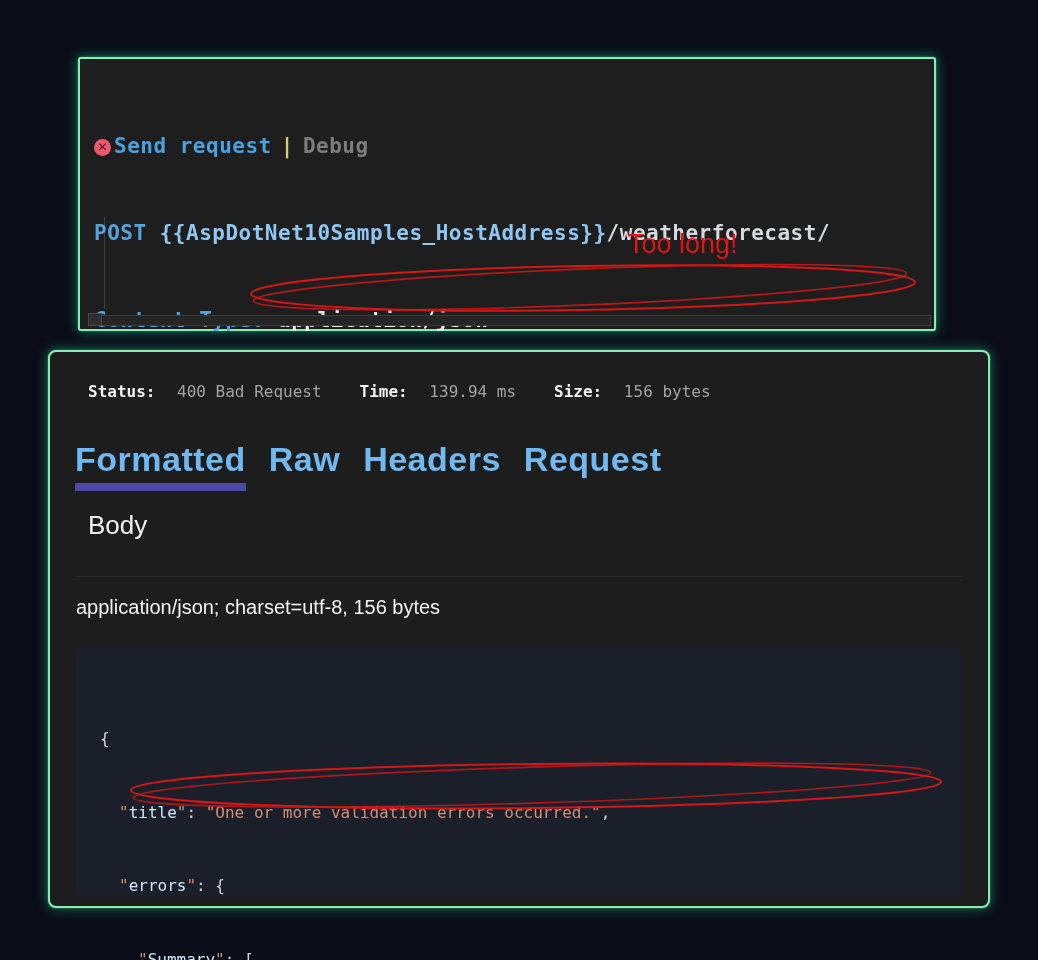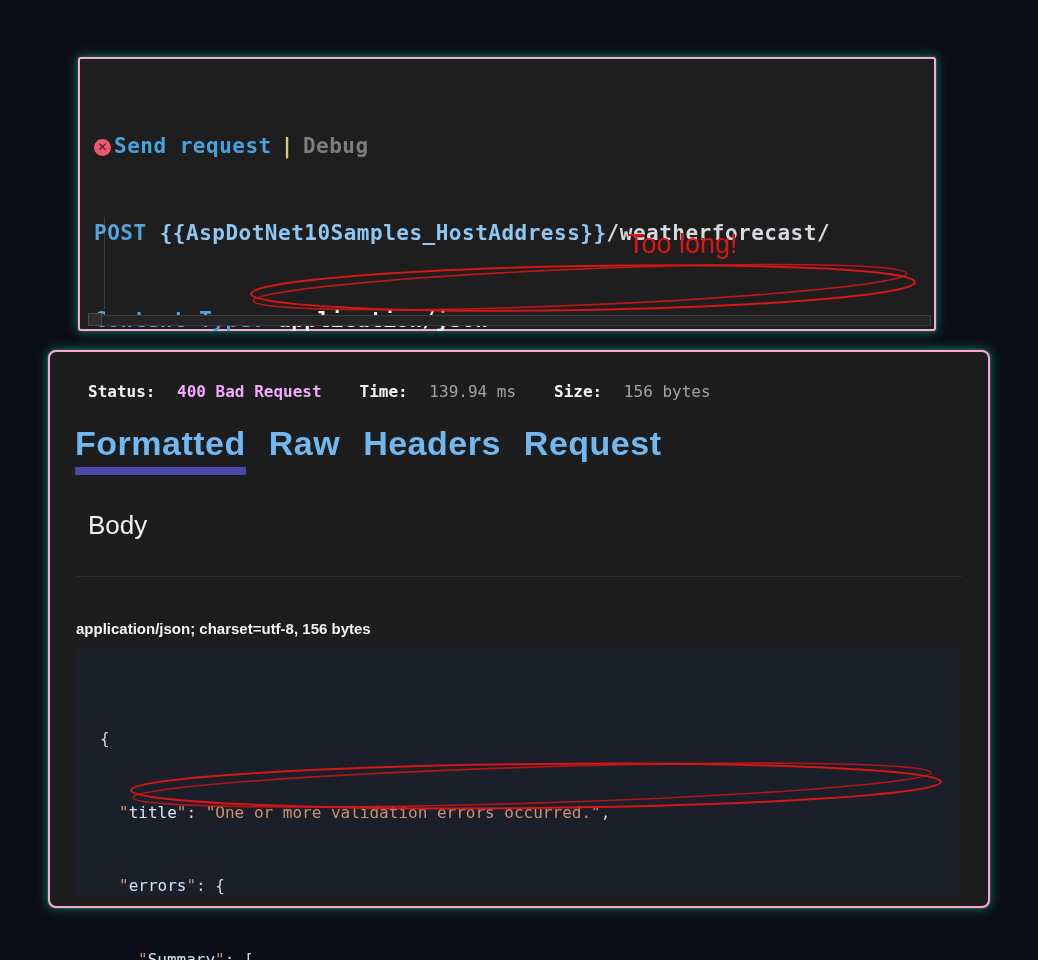--- a/index.html
+++ b/index.html
@@ -1,20 +1,20 @@
 <!DOCTYPE html>
 <html><head>
 <meta charset="utf-8">
 <style>
   html,body{margin:0;padding:0;background:#0a0d17;}
   body{position:relative;width:1038px;height:960px;overflow:hidden;
        font-family:"Liberation Sans",sans-serif;}
 
   
-  .panel{position:absolute;box-sizing:border-box;border:2px solid #f9a8d4;
+  .panel{position:absolute;box-sizing:border-box;border:2px solid #86efac;
          box-shadow:0 0 12px 1px rgba(35,190,140,.50),0 0 2px rgba(60,220,170,.65);}
   .request-panel{left:78px;top:57px;width:858px;height:274px;background:#1e1e1e;border-radius:3px;}
   .response-panel{left:48px;top:350px;width:942px;height:558px;background:#1d1d1d;border-radius:8px;}
 
   
   .request-code{position:absolute;left:14px;top:15px;right:4px;
       font-family:"DejaVu Sans Mono",monospace;font-size:21px;font-weight:bold;
       letter-spacing:.5px;line-height:29px;white-space:pre;color:#dfe9f3;}
   .cl-icon{display:inline-block;width:17px;height:17px;border-radius:50%;
       background:#ea5a6e;color:#521323;font-size:12px;line-height:17px;text-align:center;
@@ -31,32 +31,32 @@
   .indent-guide{position:absolute;left:24px;top:158px;width:1px;height:92px;background:#3f3f3f;}
   .hscroll{position:absolute;left:8px;right:3px;bottom:3px;height:9px;
       border:1px solid #3c3c3c;background:#252525;}
   .hscroll-corner{position:absolute;left:8px;bottom:3px;width:12px;height:11px;
       border:1px solid #4a4a4a;background:#2e2e2e;}
 
   
   .status-row{position:absolute;left:26px;top:30px;display:flex;align-items:baseline;
       font-family:"DejaVu Sans Mono",monospace;font-size:16px;white-space:pre;}
   .st-label{color:#f2f2f2;font-weight:bold;margin-left:12px;}
-  .st-red{color:#f0abfc;font-weight:bold;margin:0 26px 0 12px;}
+  .st-red{color:#a3a3a3;font-weight:normal;margin:0 26px 0 12px;}
   .st-val{color:#a3a3a3;margin:0 26px 0 12px;}
   .st-val:last-child{margin-right:0;}
 
-  .tabs{position:absolute;left:25px;top:72px;display:flex;gap:23px;
+  .tabs{position:absolute;left:25px;top:88px;display:flex;gap:23px;
       font-size:34px;font-weight:bold;letter-spacing:.5px;color:#71b7f0;}
   .tab{position:relative;cursor:default;}
   .tab.active::after{content:"";position:absolute;left:0;right:0;bottom:-12px;height:8px;background:#4b48a8;}
 
   .body-heading{position:absolute;left:38px;top:158px;font-size:26px;color:#eef0f2;}
   .divider{position:absolute;left:26px;right:26px;top:224px;height:1px;background:#2c2c2c;}
-  .content-type{position:absolute;left:26px;top:244px;font-size:15px;font-weight:bold;color:#f0f2f4;margin-top:24px;}
+  .content-type{position:absolute;left:26px;top:244px;font-size:20px;font-weight:normal;color:#f0f2f4;}
 
   .code-block{position:absolute;left:26px;top:296px;width:886px;height:250px;
       background:#1a1f29;border-radius:4px;box-sizing:border-box;padding:30px 0 0 24px;
       font-family:"DejaVu Sans Mono",monospace;font-size:16px;line-height:24.5px;
       white-space:pre;color:#d4d4d4;}
   .jline{height:24.5px;}
   .i1{margin-left:19px;} .i2{margin-left:38px;}
   .jq{color:#ce9178;}
   .jk{color:#cfe6f7;}
   .jp{color:#d4d4d4;}

